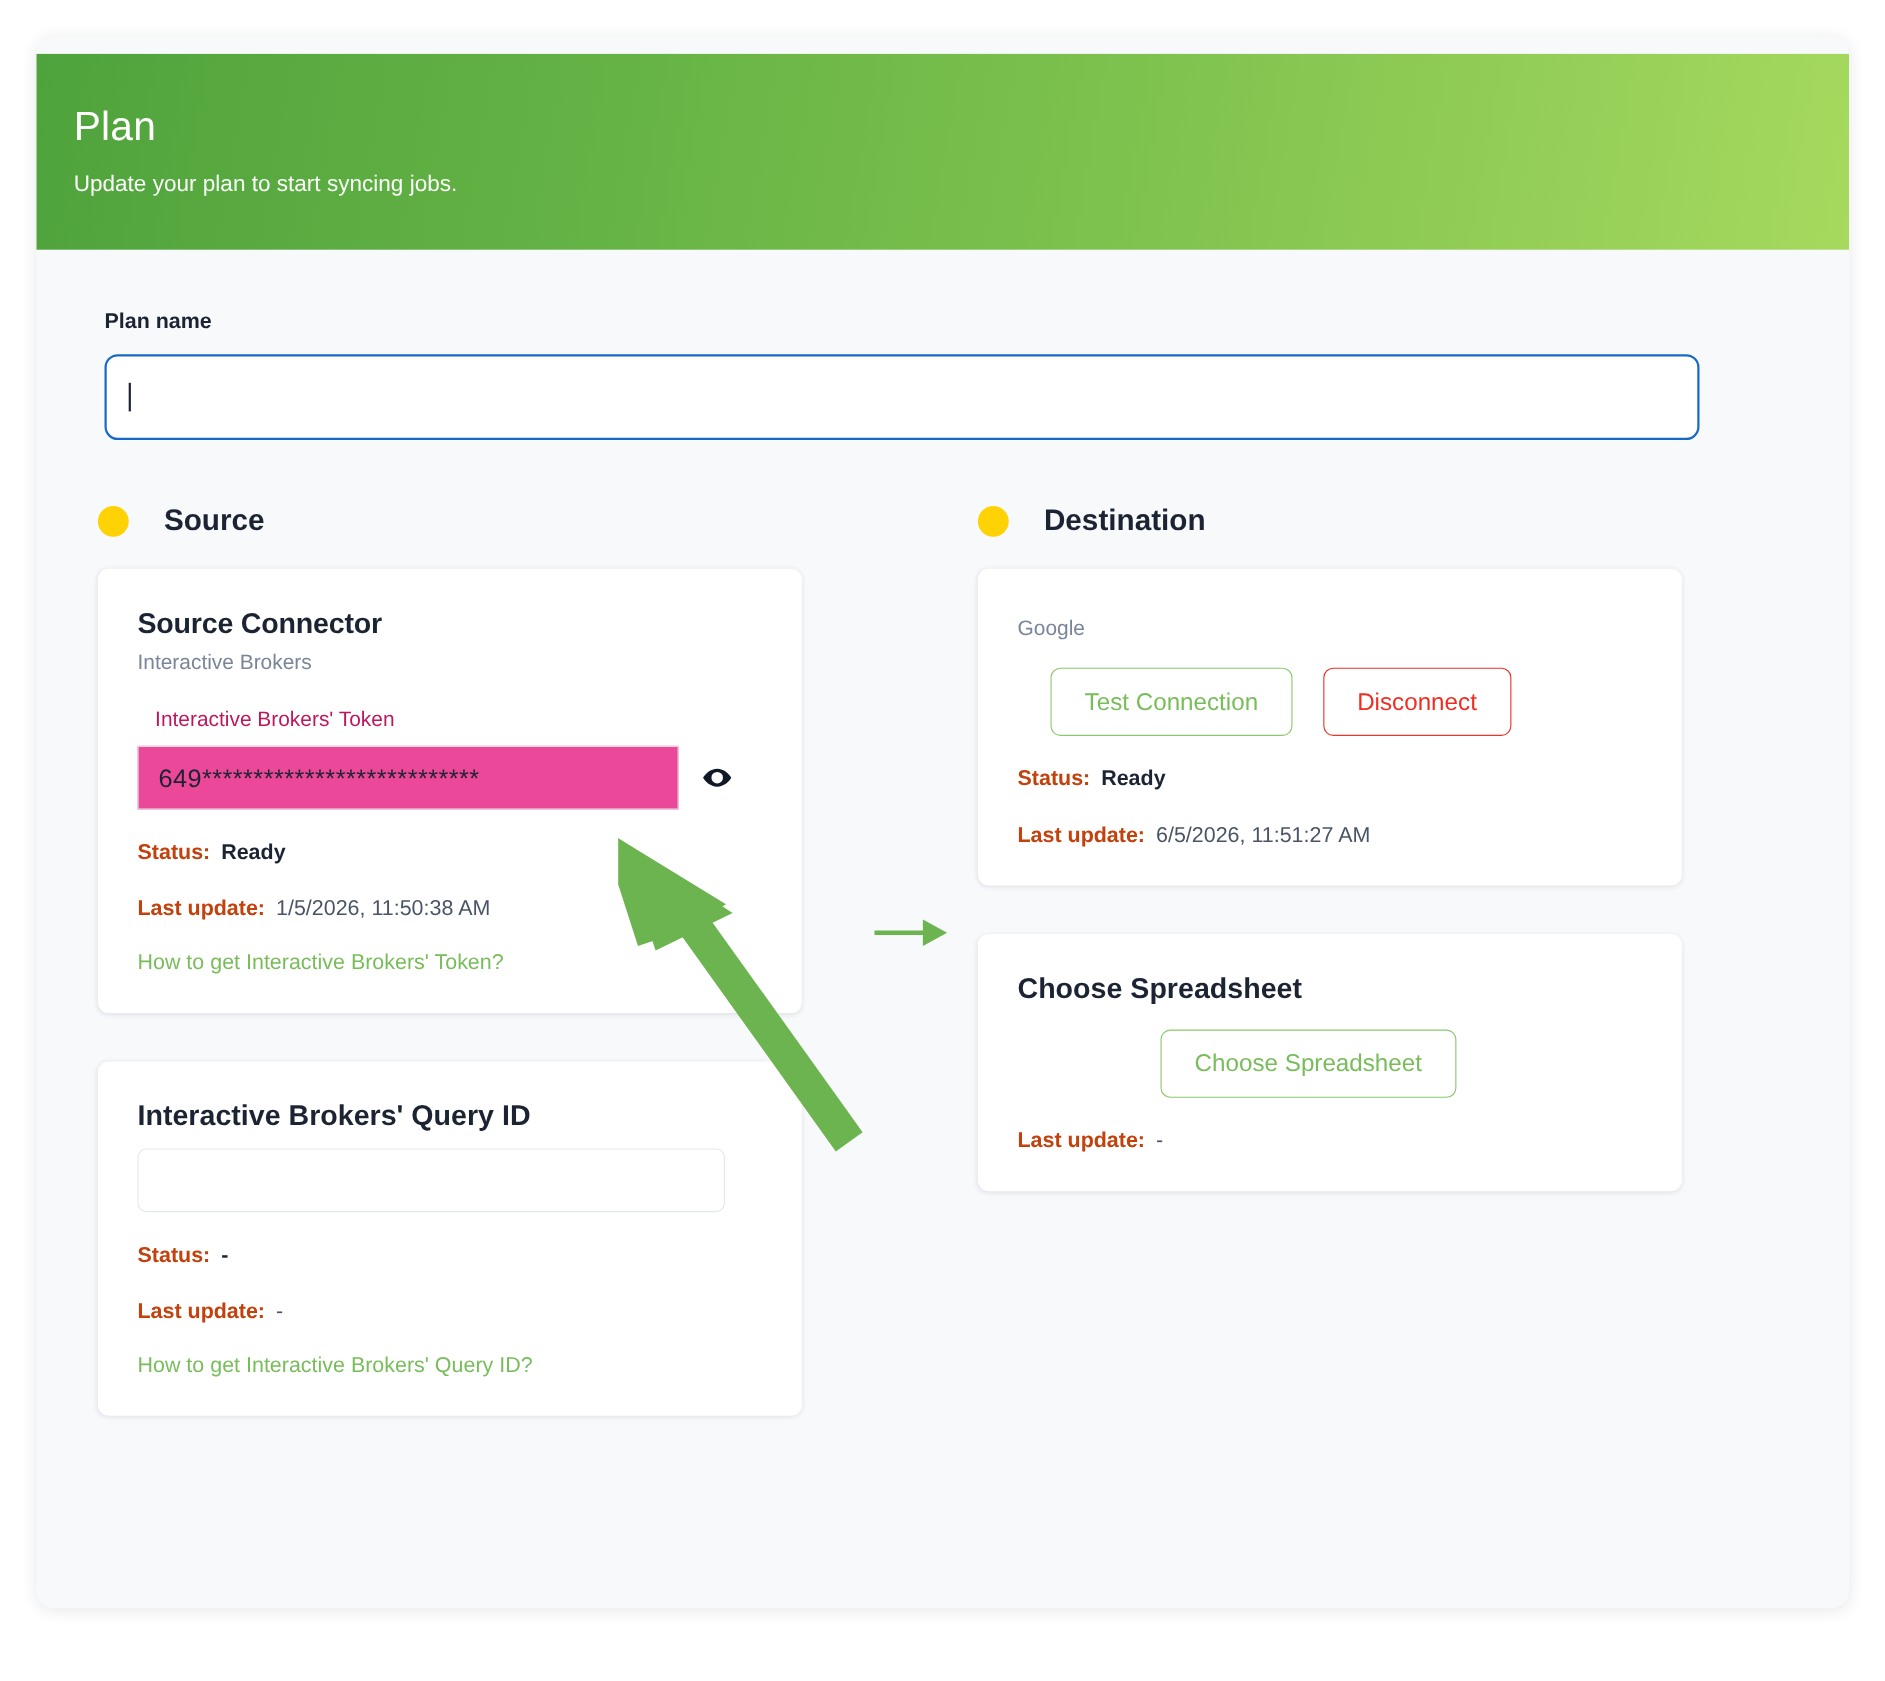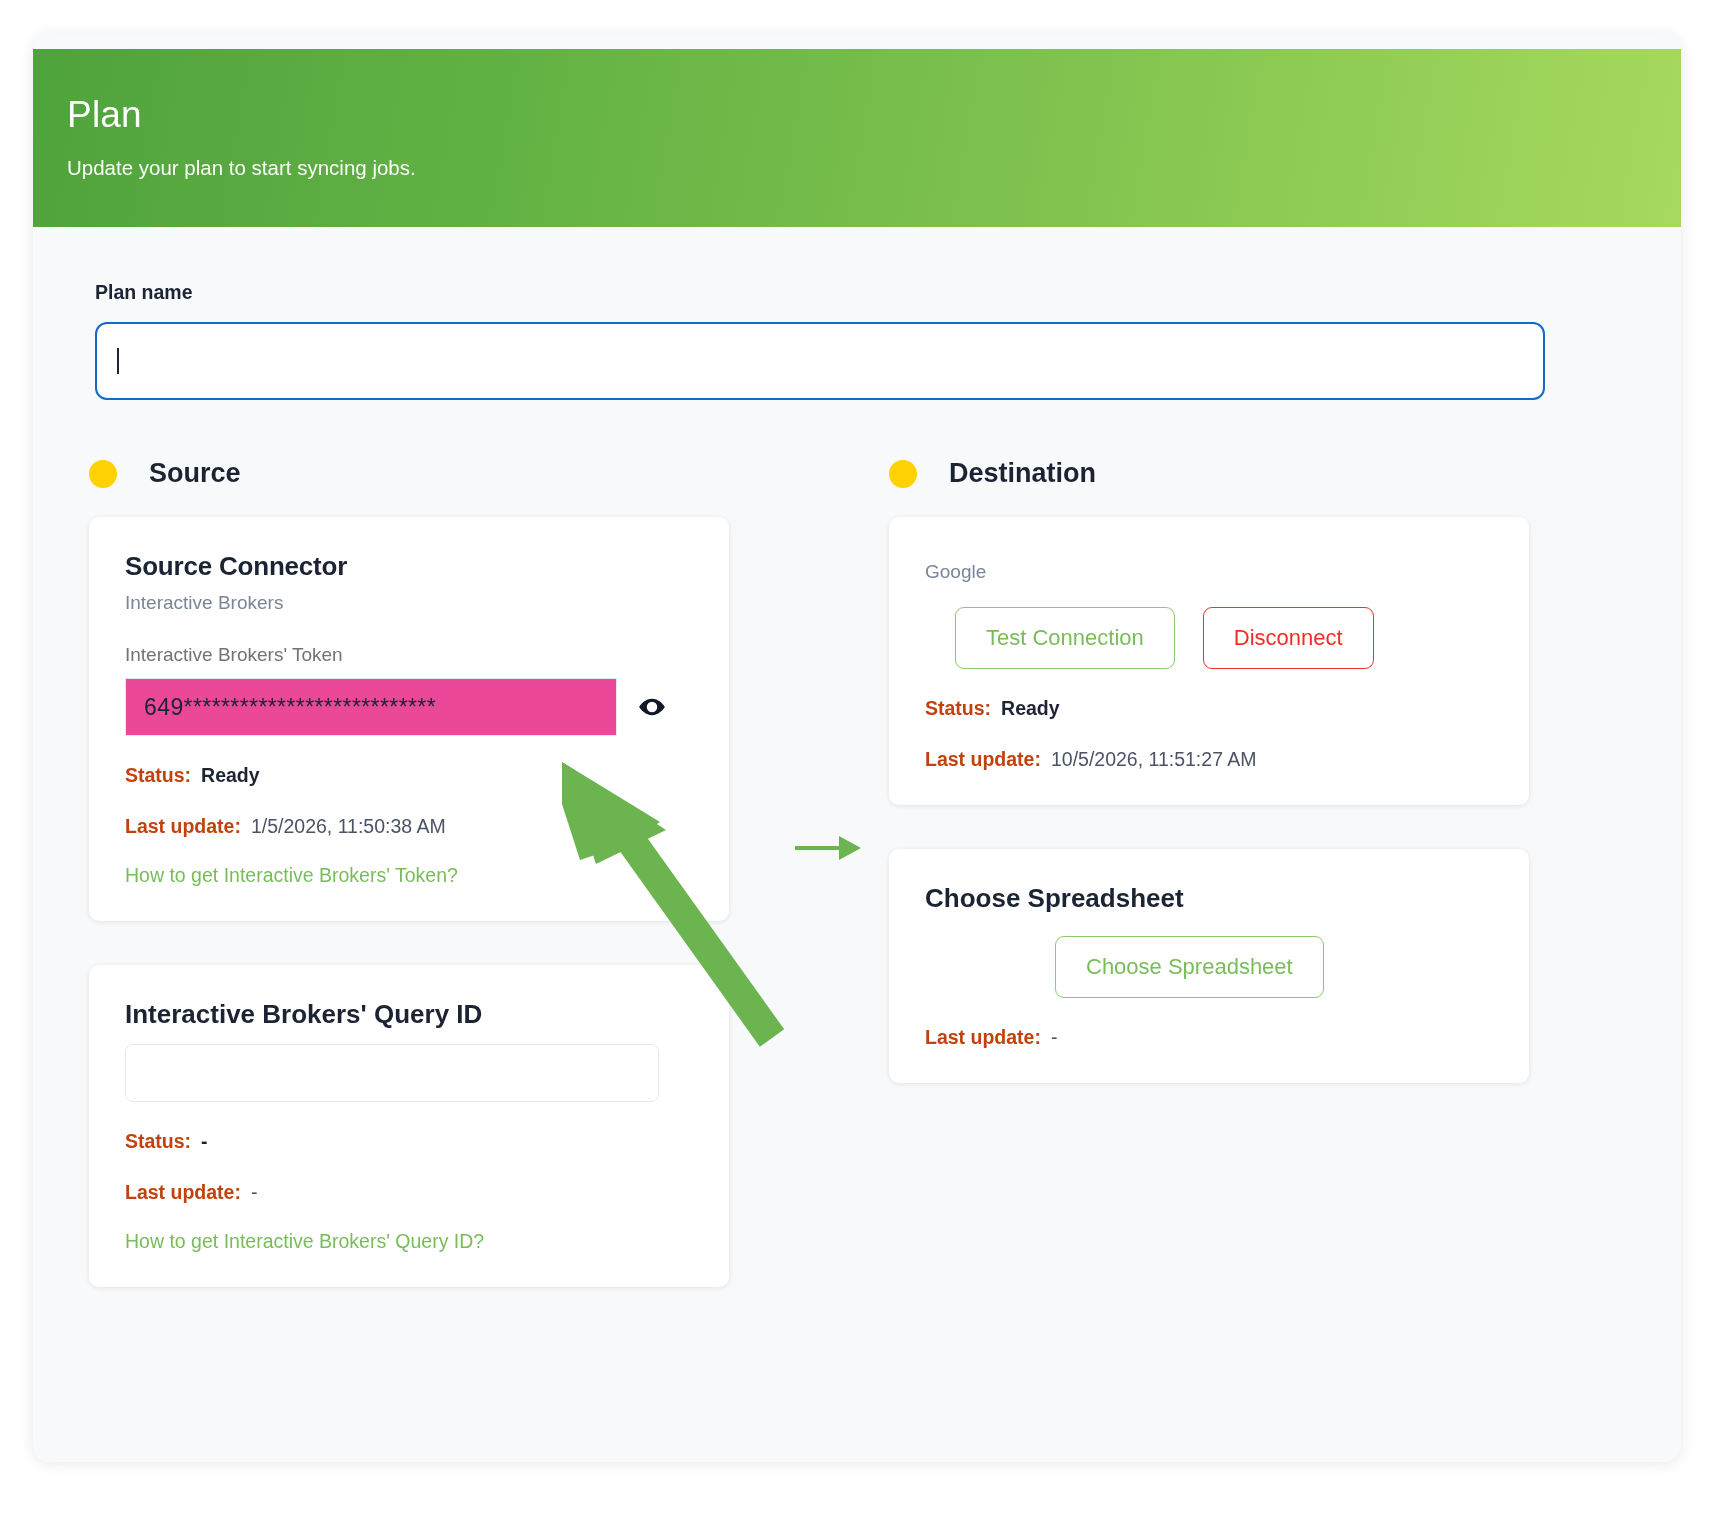--- a/index.html
+++ b/index.html
@@ -108,21 +108,22 @@
     letter-spacing: -0.2px;
   }
   .card-sub {
     margin-top: 10px;
     font-size: 19px;
     color: #7a8599;
   }
   .sub-label {
     margin-top: 30px;
     font-size: 19px;
-    color: #737373;
+    color: #be185d;
+    margin-left: 16px;
   }
   .input-row {
     margin-top: 12px;
     display: flex; align-items: center;
     gap: 20px;
   }
   .plain-input {
     width: 492px; height: 58px;
     border: 1px solid #e3e7ee;
     border-radius: 0;
@@ -278,21 +279,21 @@
           <div class="card">
             <div class="card-sub">Google</div>
             <div class="btn-row">
               <div class="btn btn-green">Test Connection</div>
               <div class="btn btn-red">Disconnect</div>
             </div>
             <div class="meta">
               <b>Status:</b><span class="v">Ready</span>
             </div>
             <div class="meta">
-              <b>Last update:</b><span class="vlight">10/5/2026, 11:51:27 AM</span>
+              <b>Last update:</b><span class="vlight">6/5/2026, 11:51:27 AM</span>
             </div>
           </div>
 
           <div class="card">
             <div class="choose-title">Choose Spreadsheet</div>
             <div class="choose-btn-wrap">
               <div class="choose-btn">Choose Spreadsheet</div>
             </div>
             <div class="meta">
               <b>Last update:</b><span class="vlight">-</span>

